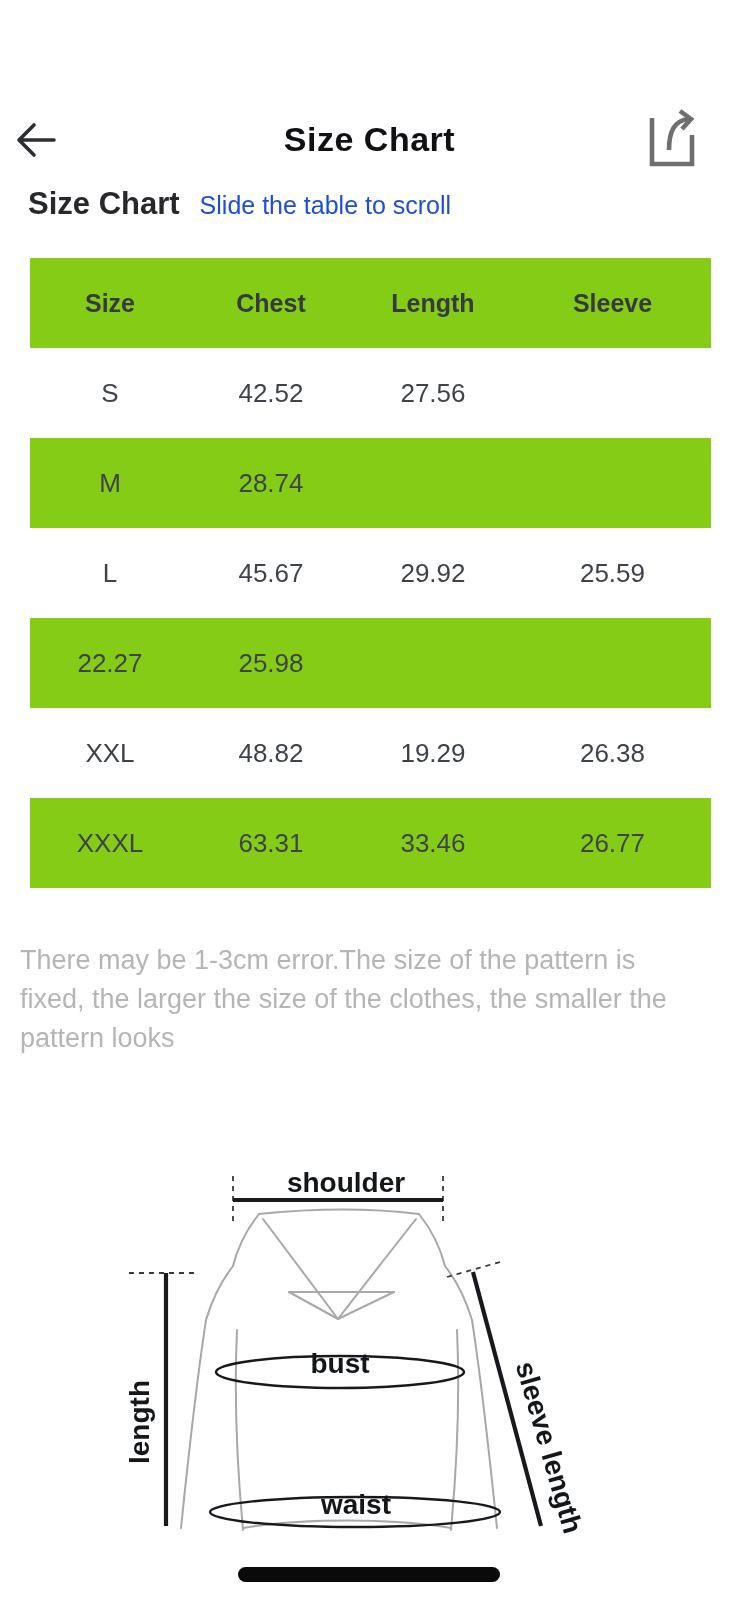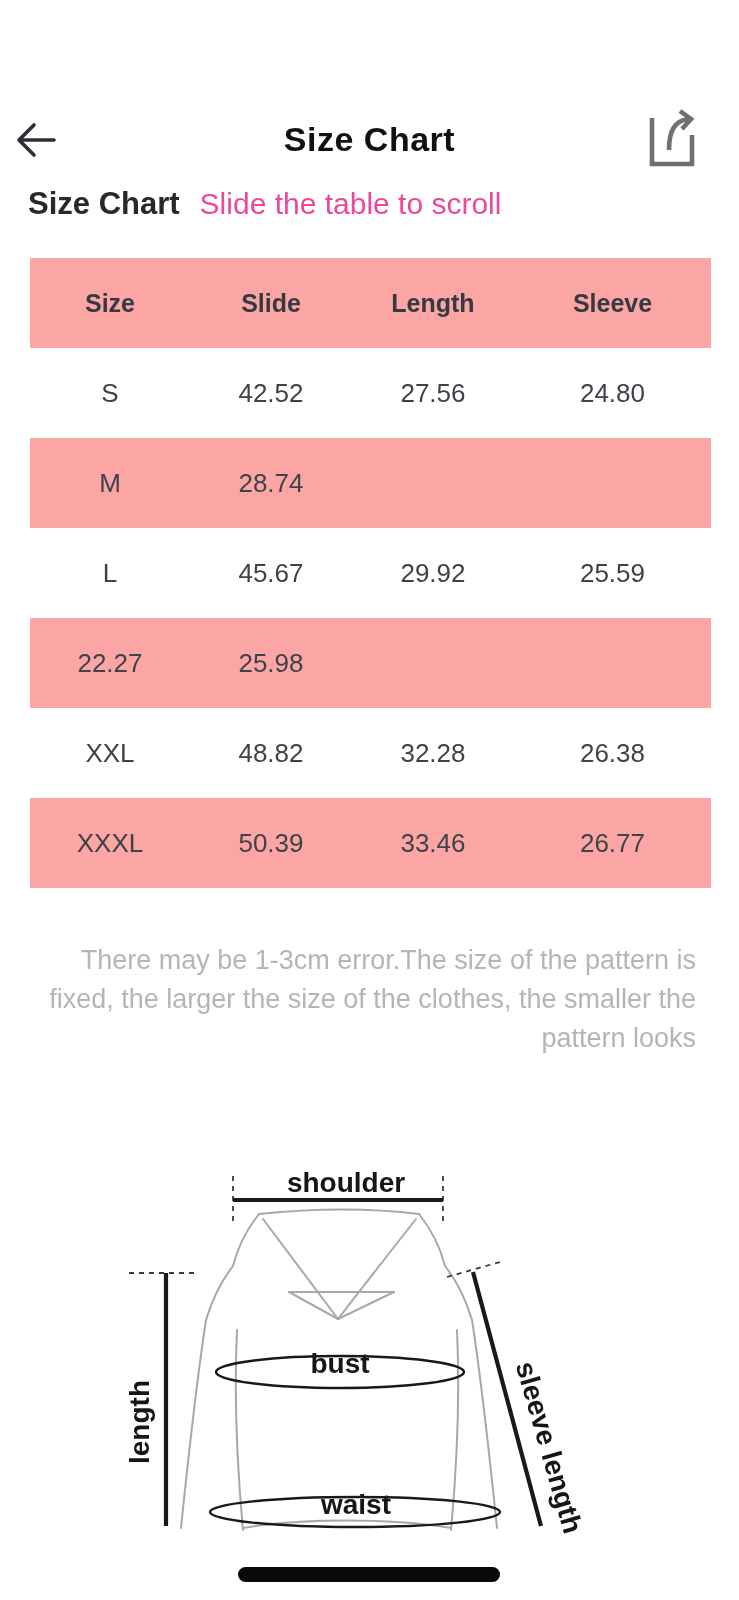--- a/index.html
+++ b/index.html
@@ -20,36 +20,36 @@
   .appbar-title { font-size: 34px; font-weight: 700; color: #101114; letter-spacing: 0.5px; }
   .back-btn { position: absolute; left: 10px; top: 14px; width: 52px; height: 52px; cursor: pointer; }
   .share-btn { position: absolute; right: 38px; top: 8px; width: 58px; height: 62px; cursor: pointer; }
 
   
   .section-head {
     position: absolute; top: 186px; left: 28px; width: 690px;
     display: flex; align-items: baseline; gap: 20px;
   }
   .section-title { font-size: 31px; font-weight: 700; color: #26282c; }
-  .section-hint { font-size: 30px; font-weight: 400; color: #ec4899; }
+  .section-hint { font-size: 25px; font-weight: 400; color: #1d4ed8; }
 
   
   .size-table { position: absolute; top: 258px; left: 30px; width: 681px; }
   .trow {
     display: grid; grid-template-columns: 160px 162px 162px 197px;
     height: 90px; align-items: center; background: #ffffff;
   }
-  .trow.stripe { background: #fca5a5; }
+  .trow.stripe { background: #84cc16; }
   .tcell { text-align: center; font-size: 26px; color: #3e434a; }
   .thead .tcell { font-weight: 700; font-size: 25px; color: #353a41; }
 
   
   .note {
-    position: absolute; top: 941px; left: 36px; width: 660px;
-    font-size: 27px; line-height: 39px; color: #b5b5b5; font-weight: 400; text-align: right;
+    position: absolute; top: 941px; left: 20px; width: 660px;
+    font-size: 27px; line-height: 39px; color: #b5b5b5; font-weight: 400;
   }
 
   
   .diagram { position: absolute; top: 1120px; left: 0; width: 739px; height: 450px; }
   .diagram svg { display: block; }
 
   
   .home-indicator {
     position: absolute; top: 1567px; left: 238px; width: 262px; height: 15px;
     background: #0a0a0a; border-radius: 8px; cursor: pointer;
@@ -77,53 +77,52 @@
   </div>
 
   <div class="section-head">
     <span class="section-title">Size Chart</span>
     <span class="section-hint">Slide the table to scroll</span>
   </div>
 
   <div class="size-table">
     <div class="trow thead stripe">
       <div class="tcell">Size</div>
-      <div class="tcell">Slide</div>
+      <div class="tcell">Chest</div>
       <div class="tcell">Length</div>
       <div class="tcell">Sleeve</div>
     </div>
     <div class="trow">
       <div class="tcell">S</div>
       <div class="tcell">42.52</div>
       <div class="tcell">27.56</div>
-      <div class="tcell">24.80</div>
     </div>
     <div class="trow stripe">
       <div class="tcell">M</div>
       <div class="tcell">28.74</div>
     </div>
     <div class="trow">
       <div class="tcell">L</div>
       <div class="tcell">45.67</div>
       <div class="tcell">29.92</div>
       <div class="tcell">25.59</div>
     </div>
     <div class="trow stripe">
       <div class="tcell">22.27</div>
       <div class="tcell">25.98</div>
     </div>
     <div class="trow">
       <div class="tcell">XXL</div>
       <div class="tcell">48.82</div>
-      <div class="tcell">32.28</div>
+      <div class="tcell">19.29</div>
       <div class="tcell">26.38</div>
     </div>
     <div class="trow stripe">
       <div class="tcell">XXXL</div>
-      <div class="tcell">50.39</div>
+      <div class="tcell">63.31</div>
       <div class="tcell">33.46</div>
       <div class="tcell">26.77</div>
     </div>
   </div>
 
   <p class="note">There may be 1-3cm error.The size of the pattern is fixed, the larger the size of the clothes, the smaller the pattern looks</p>
 
   <div class="diagram">
     <svg width="739" height="450" viewBox="0 0 739 450">
 

